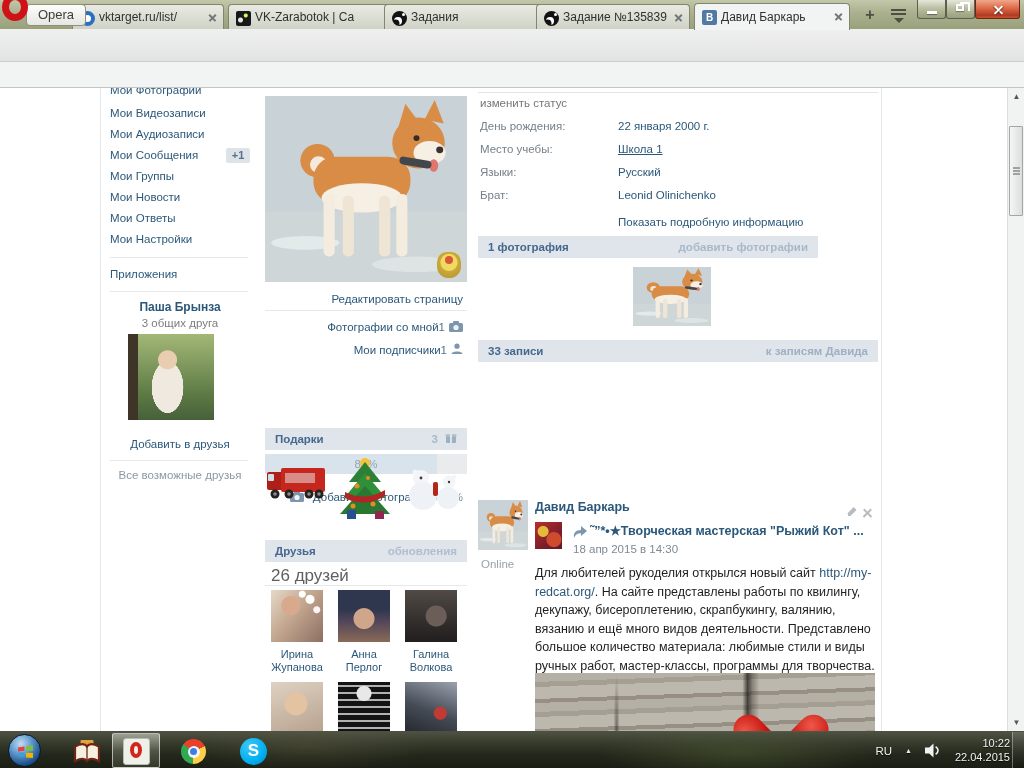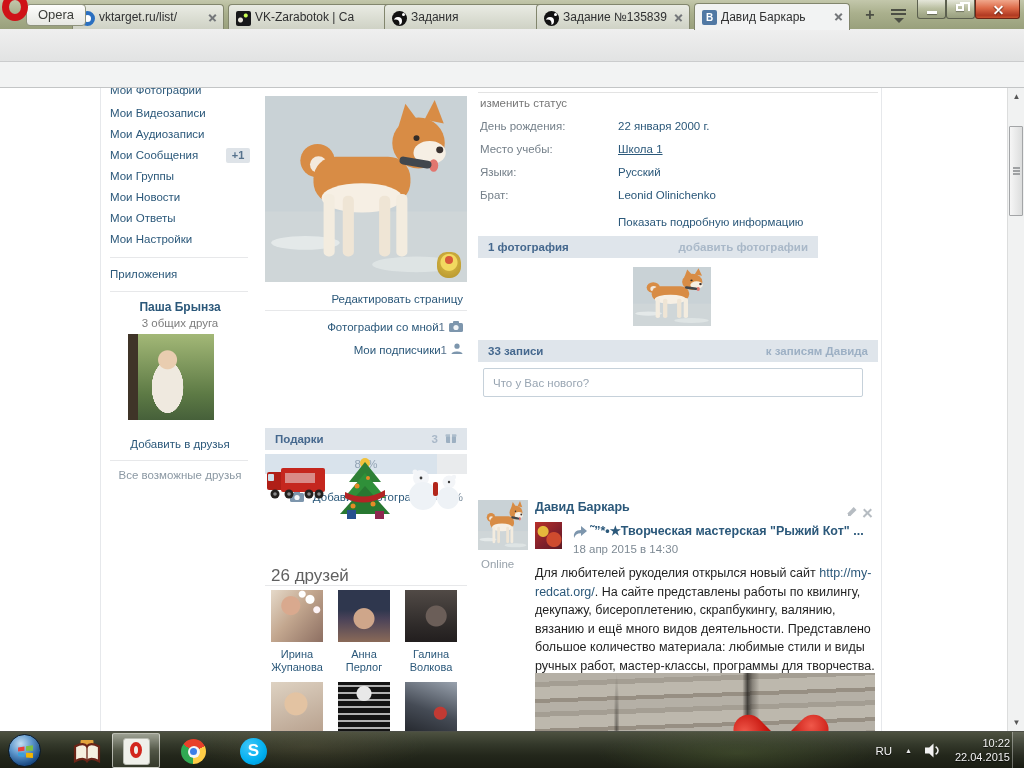--- a/index.html
+++ b/index.html
@@ -431,20 +431,24 @@
           <circle cx="10" cy="16" r="2.5" fill="#f3f5f8"></circle>
         <ellipse cx="18" cy="40" rx="14" ry="14" fill="#eef2f6"></ellipse>
         <circle cx="44" cy="26" r="6.5" fill="#f3f5f8"></circle>
           <circle cx="49" cy="21" r="2.2" fill="#f3f5f8"></circle>
         <ellipse cx="43" cy="42" rx="11" ry="11" fill="#eef2f6"></ellipse>
         <rect x="28" y="26" width="5" height="14" rx="2" fill="#b3261a"></rect>
         <circle cx="16" cy="22" r="1.4" fill="#3a3a3a"></circle>
           <circle cx="44" cy="26" r="1.2" fill="#3a3a3a"></circle>
       </svg>
     </div>
+    <div class="sec-head" style="left:265px;top:452px;width:202px;">
+      <span>Друзья</span>
+      <span class="act" style="color:#b1becd;">обновления</span>
+    </div>
     <div class="abs" style="left:271px;top:478px;font-size:17px;color:#606060;">26 друзей</div>
     <div class="divider" style="left:265px;width:202px;top:497px;"></div>
 
     <div class="friend-card" style="left:269px;top:502px;">
       <div class="fphoto ph1"></div>
       <a class="fname vklink" style="margin-top:6px;">Ирина</a>
       <a class="fname vklink">Жупанова</a>
     </div>
     <div class="friend-card" style="left:336px;top:502px;">
       <div class="fphoto ph2"></div>
@@ -503,21 +507,20 @@
           <circle cx="173" cy="55" r="3.5" fill="#3a3230"></circle>
           <circle cx="150" cy="43" r="3" fill="#332c28"></circle>
           <ellipse cx="167" cy="71" rx="4.5" ry="6.5" fill="#e2766f"></ellipse>
           <rect x="133" y="64" width="32" height="8" rx="4" fill="#41474d" transform="rotate(10 149 68)"></rect>
         </svg></div>
 
     <div class="sec-head" style="left:478px;top:252px;width:400px;">
       <span>33 записи</span>
       <span class="act" style="color:#9db0c4;">к записям Давида</span>
     </div>
-    <input id="composer" placeholder="Что у Вас нового?" style="">
 
     <div class="abs dog-art" id="post-avatar"><svg viewBox="0 0 200 190" width="100%" height="100%" preserveAspectRatio="none">
           <rect width="200" height="190" fill="#c9d2d6"></rect>
           <rect y="118" width="200" height="72" fill="#cfd6d8"></rect>
           <ellipse cx="40" cy="150" rx="34" ry="7" fill="#e9edee" opacity=".8"></ellipse>
           <ellipse cx="150" cy="172" rx="44" ry="8" fill="#e4e9ea" opacity=".7"></ellipse>
           <circle cx="52" cy="66" r="17" fill="#d88c45"></circle>
           <circle cx="53" cy="70" r="8.5" fill="#f3e9dc"></circle>
           <rect x="48" y="62" width="96" height="48" rx="22" fill="#d88c45"></rect>
           <ellipse cx="96" cy="104" rx="40" ry="15" fill="#f6efe4"></ellipse>

